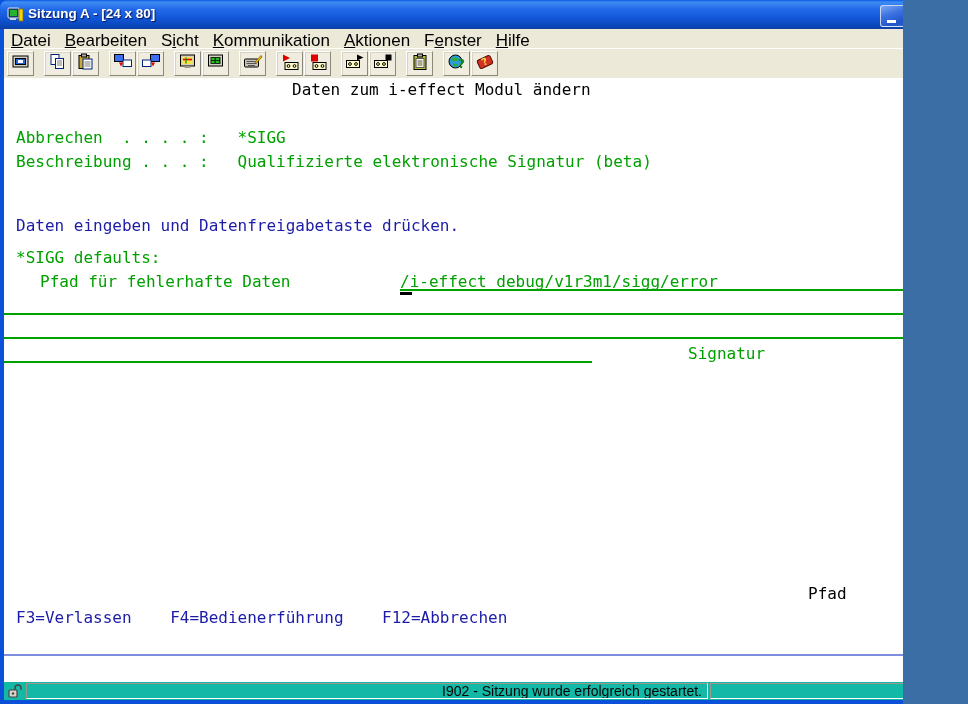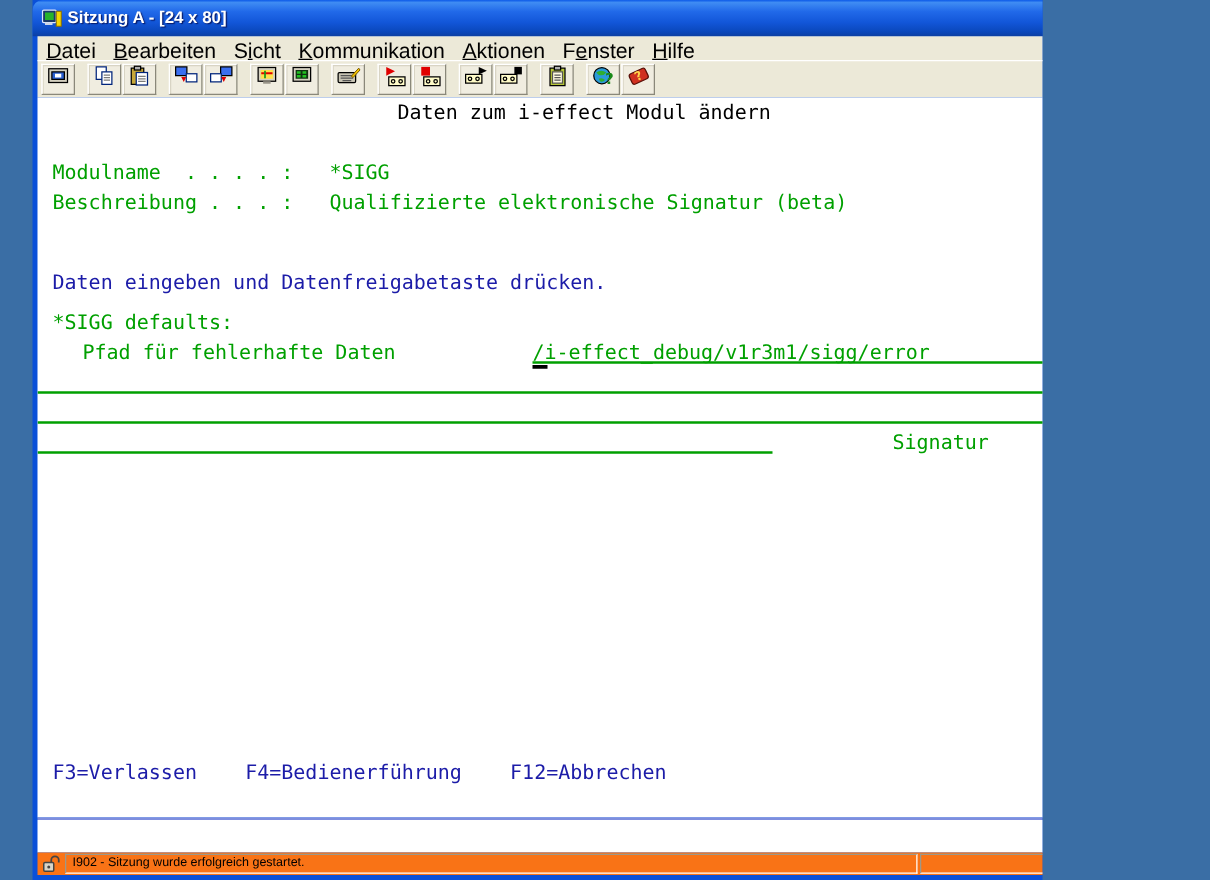--- a/index.html
+++ b/index.html
@@ -1,21 +1,21 @@
 <!DOCTYPE html>
 <html><head>
 <meta charset="utf-8">
 <style>
   * { margin:0; padding:0; box-sizing:border-box; }
   html,body { background:#3a6ea5; }
   body { font-family:"Liberation Sans", sans-serif; }
 
   .window {
-    position:relative; width:808px; height:704px;
-    background:#0a50d8; overflow:hidden;margin-left:26px;
+    position:relative; width:903px; height:704px;
+    background:#0a50d8; overflow:hidden;
   }
 
   
   .titlebar {
     position:absolute; left:0; top:0; width:968px; height:29px;
     border-radius:8px 8px 0 0;
     background:linear-gradient(180deg,#0b59e8 0%,#3f8cf3 7%,#2169e9 32%,#1256d8 62%,#0a47bb 88%,#0d3fa2 100%);
   }
   .title-icon { position:absolute; left:7px; top:6px; width:17px; height:17px; }
   .title-text {
@@ -73,22 +73,22 @@
   .c-black { color:#000000; }
   .fld { position:absolute; height:2px; background:#00a000; }
   .term-cursor { position:absolute; width:12px; height:3px; background:#000; }
 
   .oia-sep { position:absolute; left:4px; top:654px; width:960px; height:2px; background:#7e8ede; }
   .oia { position:absolute; left:4px; top:656px; width:960px; height:26px; background:#fff; }
 
   
   .statusbar {
     position:absolute; left:4px; bottom:4px; width:960px; height:18px;
-    background:#f97316; display:flex; align-items:center;
-    font-size:10px; color:#000;
+    background:#14b8a6; display:flex; align-items:center;
+    font-size:14px; color:#000;text-align:right;
   }
   .sb-icon { width:18px; height:16px; margin-left:2px; flex:none; }
   .sb-panel {
     height:16px; border:1px solid; border-color:#9c988a #ffffff #ffffff #9c988a;
     padding:0 5px; line-height:14px; white-space:nowrap; overflow:hidden;
   }
   .sb-main { flex:1; margin-left:2px; }
   .sb-sub { width:238px; margin-left:2px; }
   .sb-grip { width:16px; height:16px; flex:none; position:relative; }
 </style>
@@ -269,21 +269,21 @@
                 <rect x="3" y="4.5" width="14" height="9" rx="2" fill="#d03020" stroke="#5a0f08"></rect>
                 <text x="7" y="12" font-size="10" font-weight="bold" fill="#ffd24a" font-family="DejaVu Sans, sans-serif">?</text>
               </g>
             </svg></span>
         </div>
       </div>
     </div>
 
   <div class="terminal" id="terminal">
       <div class="seg c-black" style="left: 288px; top: 0px;">Daten zum i-effect Modul ändern</div>
-      <div class="seg c-green" style="left: 12px; top: 48px;">Modulname  . . . . :   *SIGG</div>
+      <div class="seg c-green" style="left: 12px; top: 48px;">Abbrechen  . . . . :   *SIGG</div>
       <div class="seg c-green" style="left: 12px; top: 72px;">Beschreibung . . . :   Qualifizierte elektronische Signatur (beta)</div>
       <div class="seg c-blue" style="left: 12px; top: 136px;">Daten eingeben und Datenfreigabetaste drücken.</div>
       <div class="seg c-green" style="left: 12px; top: 168px;">*SIGG defaults:</div>
       <div class="seg c-green" style="left: 36px; top: 192px;">Pfad für fehlerhafte Daten</div>
       <div class="seg c-green" style="left: 396px; top: 192px;">/i-effect_debug/v1r3m1/sigg/error</div>
       <div class="seg c-green" style="left: 684px; top: 264px;">Signatur</div>
       <div class="seg c-black" style="left: 804px; top: 504px;">Pfad</div>
       <div class="seg c-blue" style="left: 12px; top: 528px; text-align: center;">F3=Verlassen    F4=Bedienerführung    F12=Abbrechen</div>
       <div class="fld" style="left: 396px; top: 211px; width: 564px;"></div>
       <div class="fld" style="left: 0px; top: 235px; width: 960px;"></div>

